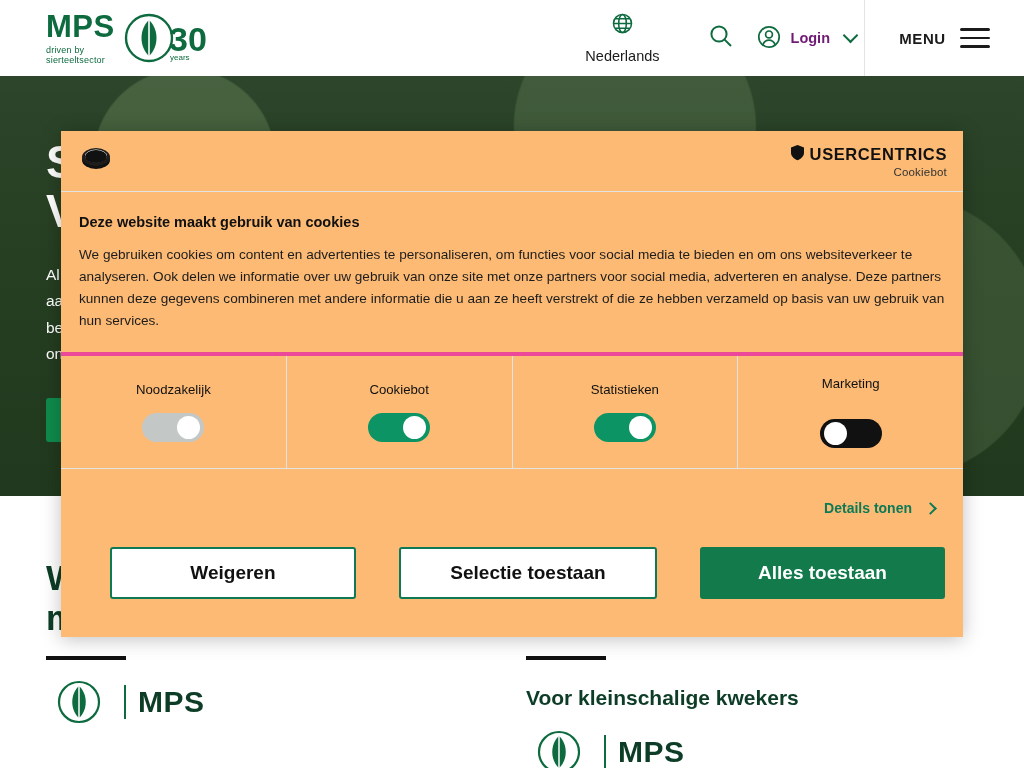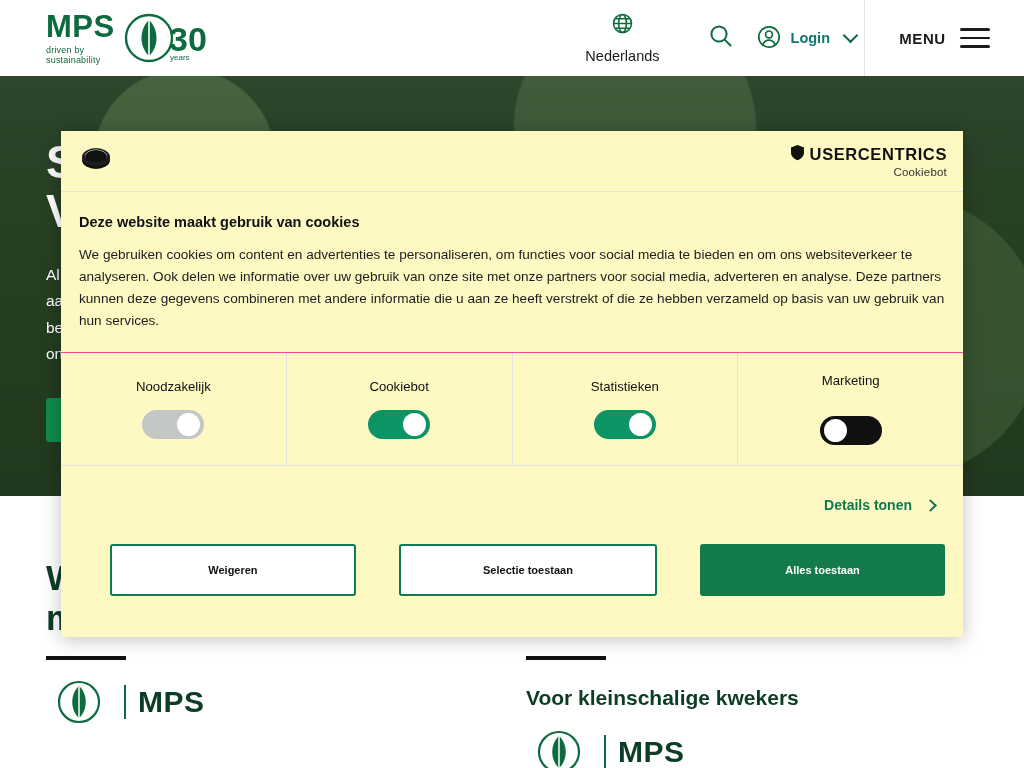--- a/index.html
+++ b/index.html
@@ -42,21 +42,21 @@
   .header-right {
     margin-left: auto; display: flex; align-items: center; height: 76px;
   }
   .lang {
     display: flex; align-items: center; gap: 10px;
     font-size: 14.5px; color: #1b1b1b; padding-right: 26px; flex-direction: column;
   }
   .search-btn { padding: 0 22px; display: flex; align-items: center; }
   .login {
     display: flex; align-items: center; gap: 9px;
-    font-size: 14.5px; color: #0f766e; font-weight: 600;
+    font-size: 14.5px; color: #701a75; font-weight: 600;
     padding-right: 8px;
   }
   .chev-down {
     width: 11px; height: 11px; border-right: 2px solid #0d6b3f;
     border-bottom: 2px solid #0d6b3f; transform: rotate(45deg);
     margin-left: 6px; margin-top: -5px;
   }
   .menu-block {
     width: 160px; height: 76px; border-left: 1px solid #e4e4e4;
     display: flex; align-items: center; justify-content: center; gap: 14px;
@@ -111,35 +111,35 @@
   .cert-div { width: 2px; height: 34px; background: #0d6b3f; }
   .cert-text { font-size: 30px; font-weight: 800; color: #0d3d26; letter-spacing: .5px; }
 
   
   .cookie-overlay {
     position: absolute; inset: 0; z-index: 40;
   }
   .cookie {
     position: absolute; left: 61px; top: 131px;
     width: 902px; height: 506px;
-    background: #fef9c3;
+    background: #fdba74;
     box-shadow: 0 2px 18px rgba(0,0,0,.25);
     display: flex; flex-direction: column;
   }
   .cookie-top {
     height: 61px; display: flex; align-items: center; padding: 0 16px 0 18px;
     border-bottom: 1px solid #e3e3e3;
   }
   .brand { margin-left: auto; text-align: right; }
   .brand-name {
     display: flex; align-items: center; justify-content: flex-end; gap: 5px;
     font-size: 16.5px; font-weight: 800; letter-spacing: .6px; color: #111;
   }
   .brand-sub { font-size: 11.5px; color: #333; margin-top: 1px; letter-spacing: .2px; }
-  .cookie-body { padding: 22px 4px 20px 18px; border-bottom: 1px solid #ec4899; }
+  .cookie-body { padding: 22px 4px 20px 18px; border-bottom: 4px solid #ec4899; }
   .cookie-title { font-size: 14.5px; font-weight: 700; color: #111; }
   .cookie-text {
     margin-top: 14px; font-size: 13.6px; line-height: 1.62; color: #1c1c1c;
   }
   .cats { display: flex; height: 113px; border-bottom: 1px solid #e3e3e3; }
   .cat {
     flex: 1; display: flex; flex-direction: column; align-items: center; justify-content: center;
     gap: 16px; border-right: 1px solid #e3e3e3;
   }
   .cat:last-child { border-right: none; gap: 28px; }
@@ -165,42 +165,42 @@
   .details-link {
     display: flex; align-items: center; gap: 14px;
     font-size: 14px; font-weight: 700; color: #0c7a55;
   }
   .chev-right {
     width: 9px; height: 9px; border-right: 2px solid #0c7a55;
     border-top: 2px solid #0c7a55; transform: rotate(45deg);
   }
   .btn-row { display: flex; gap: 12px; padding: 0 18px 20px 18px; }
   .btn {
-    height: 52px; border-radius: 3px; font-size: 11px; font-weight: 700;
+    height: 52px; border-radius: 3px; font-size: 19px; font-weight: 700;
     display: flex; align-items: center; justify-content: center;
     background: #fff; color: #111; border: 2px solid #0c7a55; margin-left: 31px;
   }
   .btn.deny { width: 280px; }
   .btn.select { width: 294px; }
   .btn.allow {
     width: 279px; background: #127a4b; border-color: #127a4b; color: #fff;
   }
 </style>
 </head>
 <body>
 
 <div class="page">
 
   <div class="header">
     <div class="logo-wrap">
       <div>
         <div class="logo-mps">MPS</div>
         <div class="logo-tag">
           <div>driven by</div>
-          <div>sustainability</div>
+          <div>sierteeltsector</div>
         </div>
       </div>
       <div class="logo-mark">
         <svg width="90" height="62" viewBox="0 0 90 62">
           <circle cx="26" cy="31" r="23" fill="none" stroke="#0d6b3f" stroke-width="2.4"></circle>
           <path d="M26 13 C16 22 16 40 26 49 C36 40 36 22 26 13 Z" fill="#0d6b3f"></path>
           <path d="M26 12 L26 52" stroke="#fff" stroke-width="1.6"></path>
           <text x="46" y="44" font-family="Liberation Sans" font-size="34" font-weight="bold" fill="#0d6b3f">30</text>
           <text x="47" y="53" font-family="Liberation Sans" font-size="8" fill="#0d6b3f">years</text>
         </svg>

